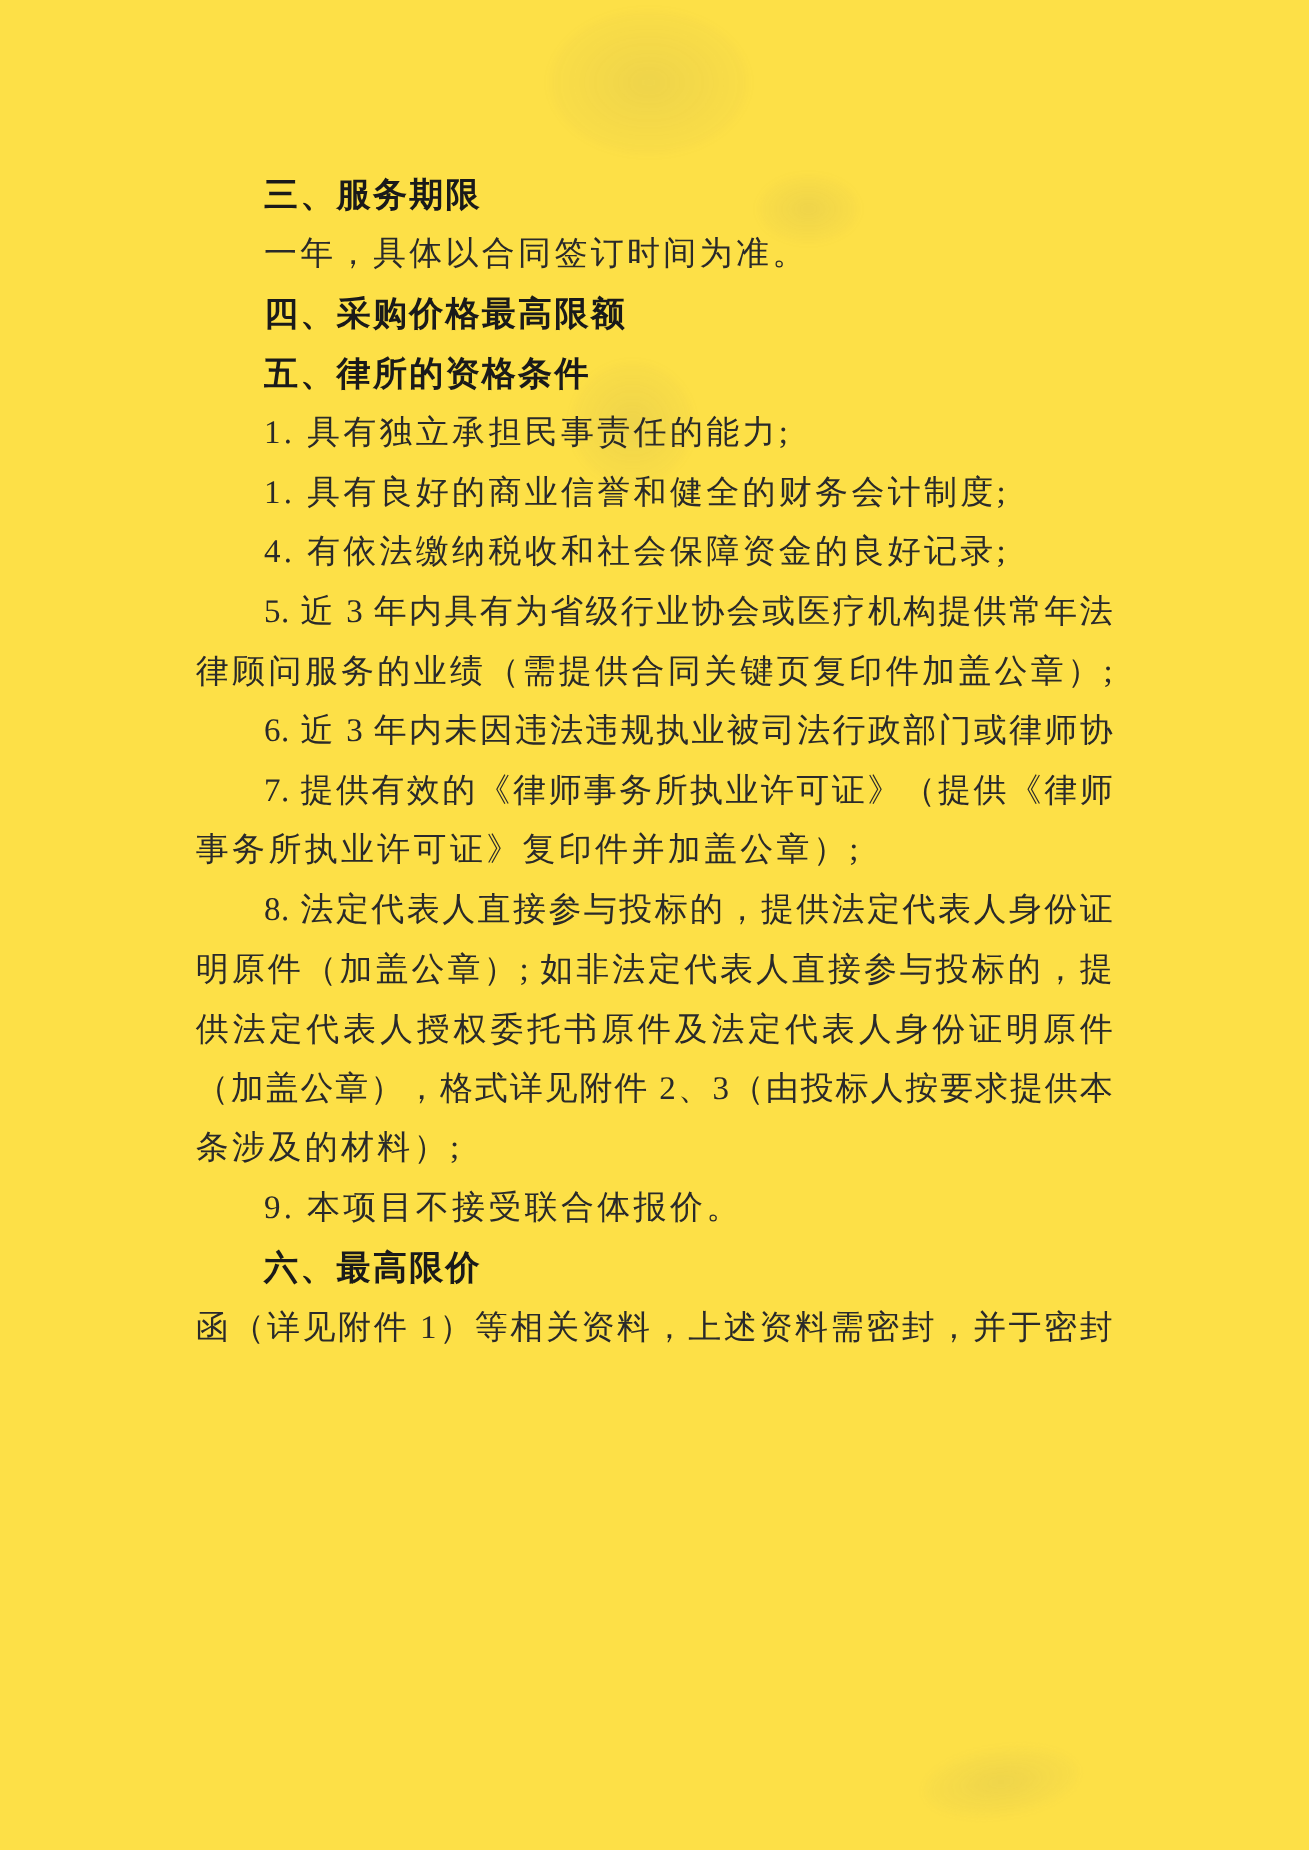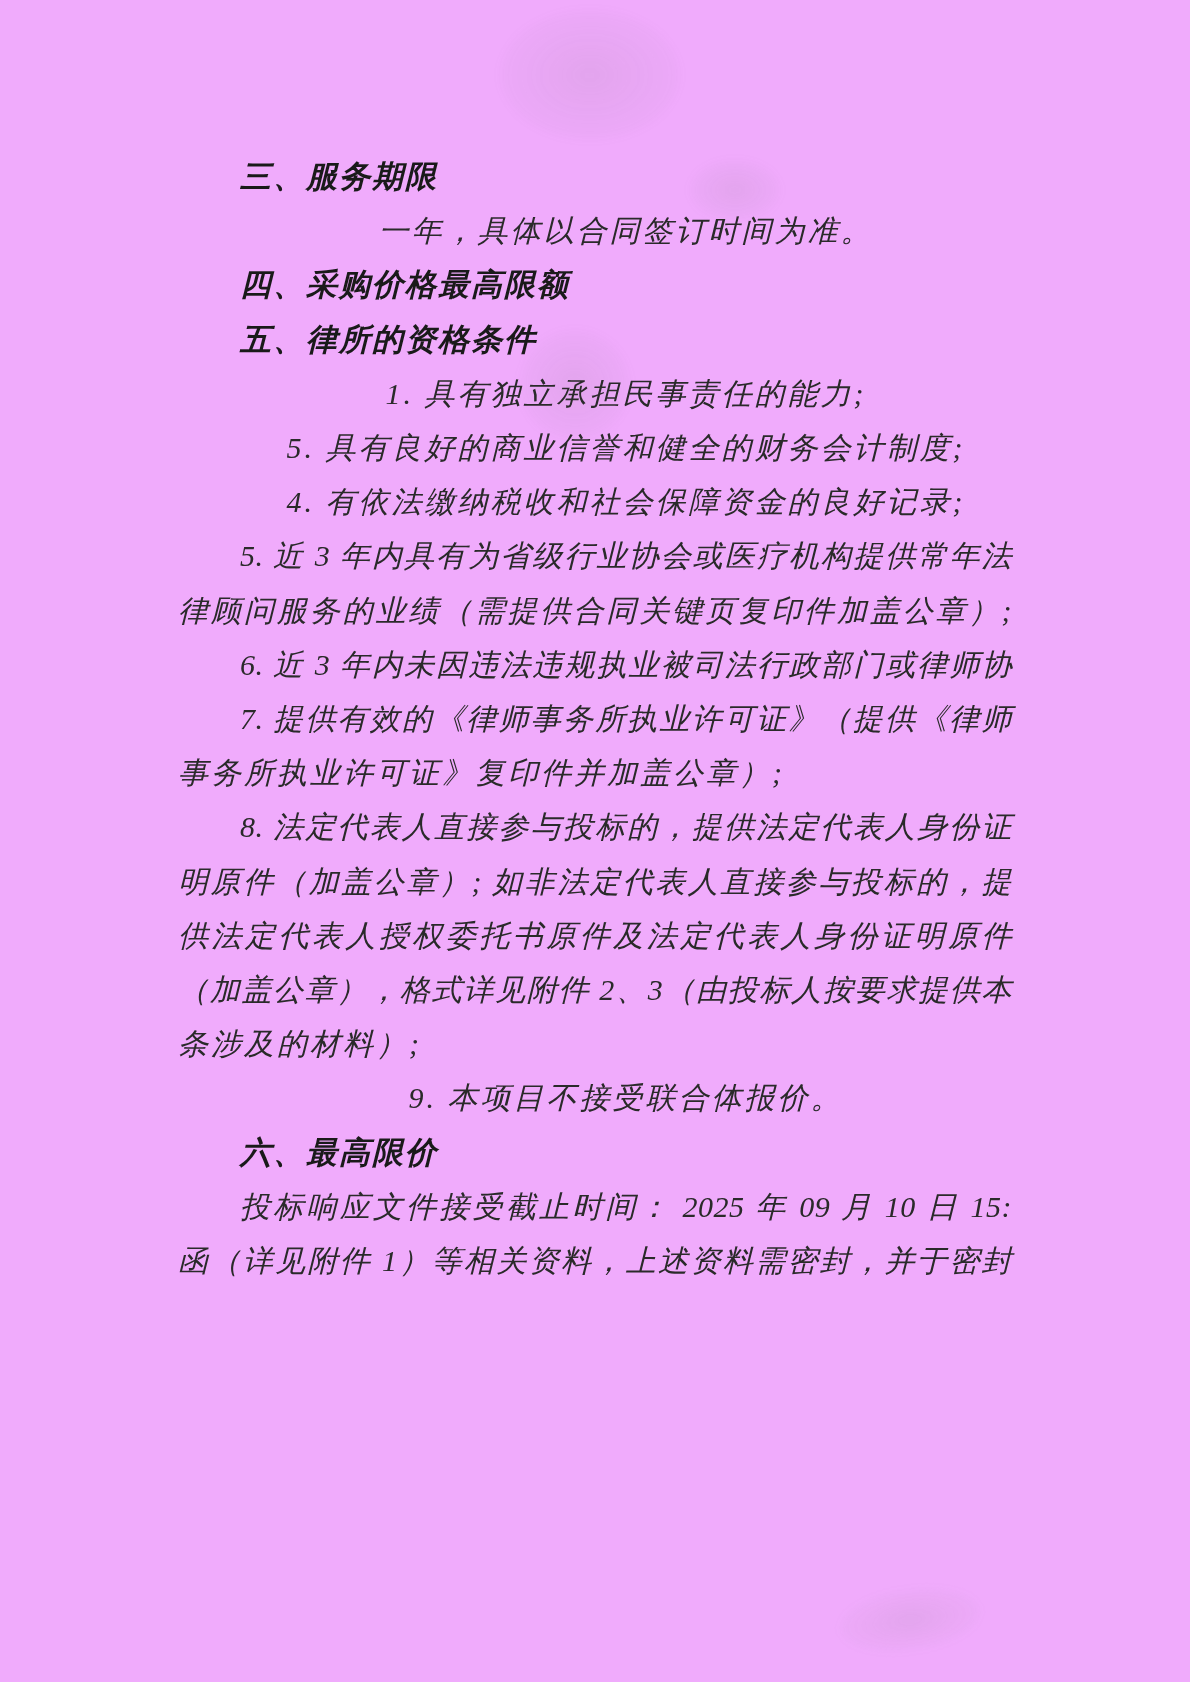--- a/index.html
+++ b/index.html
@@ -12,22 +12,21 @@
     background: #ffffff;
     position: relative;
     overflow: hidden;
     font-family: "Liberation Serif", "DejaVu Serif", serif;
   }
   .page {
     position: absolute;
     left: 0; top: 0;
     width: 1190px;
     height: 1682px;
-    background: #f0abfc;
-    font-style: italic;
+    background: #fde047;
   }
   
   .smudge {
     position: absolute;
     border-radius: 50%;
     background: radial-gradient(ellipse at center, rgba(110,110,110,0.10) 0%, rgba(110,110,110,0.04) 55%, rgba(110,110,110,0) 100%);
     filter: blur(4px);
     pointer-events: none;
   }
   .s1 { left: 500px; top: 10px;  width: 180px; height: 130px; }
@@ -43,21 +42,20 @@
   }
   .line {
     font-size: 30px;
     line-height: 54.2px;
     letter-spacing: 3px;
     color: #2a2a2a;
     white-space: nowrap;
   }
   .line.ind {
     text-indent: 62px;
-    text-align: center;
   }
   .line.just {
     white-space: normal;
     letter-spacing: 0.5px;
     text-align: justify;
     text-align-last: justify;
   }
   .line.heading {
     font-family: "Liberation Sans", "DejaVu Sans", sans-serif;
     font-weight: 700;
@@ -75,30 +73,29 @@
   <div class="smudge s1"></div>
   <div class="smudge s2"></div>
   <div class="smudge s3"></div>
   <div class="smudge s4"></div>
   <div class="content">
       <div class="line heading">三、服务期限</div>
       <div class="line ind">一年，具体以合同签订时间为准。</div>
       <div class="line heading">四、采购价格最高限额</div>
       <div class="line heading">五、律所的资格条件</div>
       <div class="line ind">1. 具有独立承担民事责任的能力;</div>
-      <div class="line ind">5. 具有良好的商业信誉和健全的财务会计制度;</div>
+      <div class="line ind">1. 具有良好的商业信誉和健全的财务会计制度;</div>
       <div class="line ind">4. 有依法缴纳税收和社会保障资金的良好记录;</div>
       <div class="line ind just">5. 近 3 年内具有为省级行业协会或医疗机构提供常年法</div>
       <div class="line just">律顾问服务的业绩（需提供合同关键页复印件加盖公章）;</div>
       <div class="line ind just">6. 近 3 年内未因违法违规执业被司法行政部门或律师协</div>
       <div class="line ind just">7. 提供有效的《律师事务所执业许可证》（提供《律师</div>
       <div class="line">事务所执业许可证》复印件并加盖公章）;</div>
       <div class="line ind just">8. 法定代表人直接参与投标的，提供法定代表人身份证</div>
       <div class="line just">明原件（加盖公章）; 如非法定代表人直接参与投标的，提</div>
       <div class="line just">供法定代表人授权委托书原件及法定代表人身份证明原件</div>
       <div class="line just">（加盖公章），格式详见附件 2、3（由投标人按要求提供本</div>
       <div class="line">条涉及的材料）;</div>
       <div class="line ind">9. 本项目不接受联合体报价。</div>
       <div class="line heading">六、最高限价</div>
-      <div class="line ind just">投标响应文件接受截止时间： 2025 年 09 月 10 日 15:</div>
       <div class="line just">函（详见附件 1）等相关资料，上述资料需密封，并于密封</div>
     </div>
 </div>
 
 </body></html>

